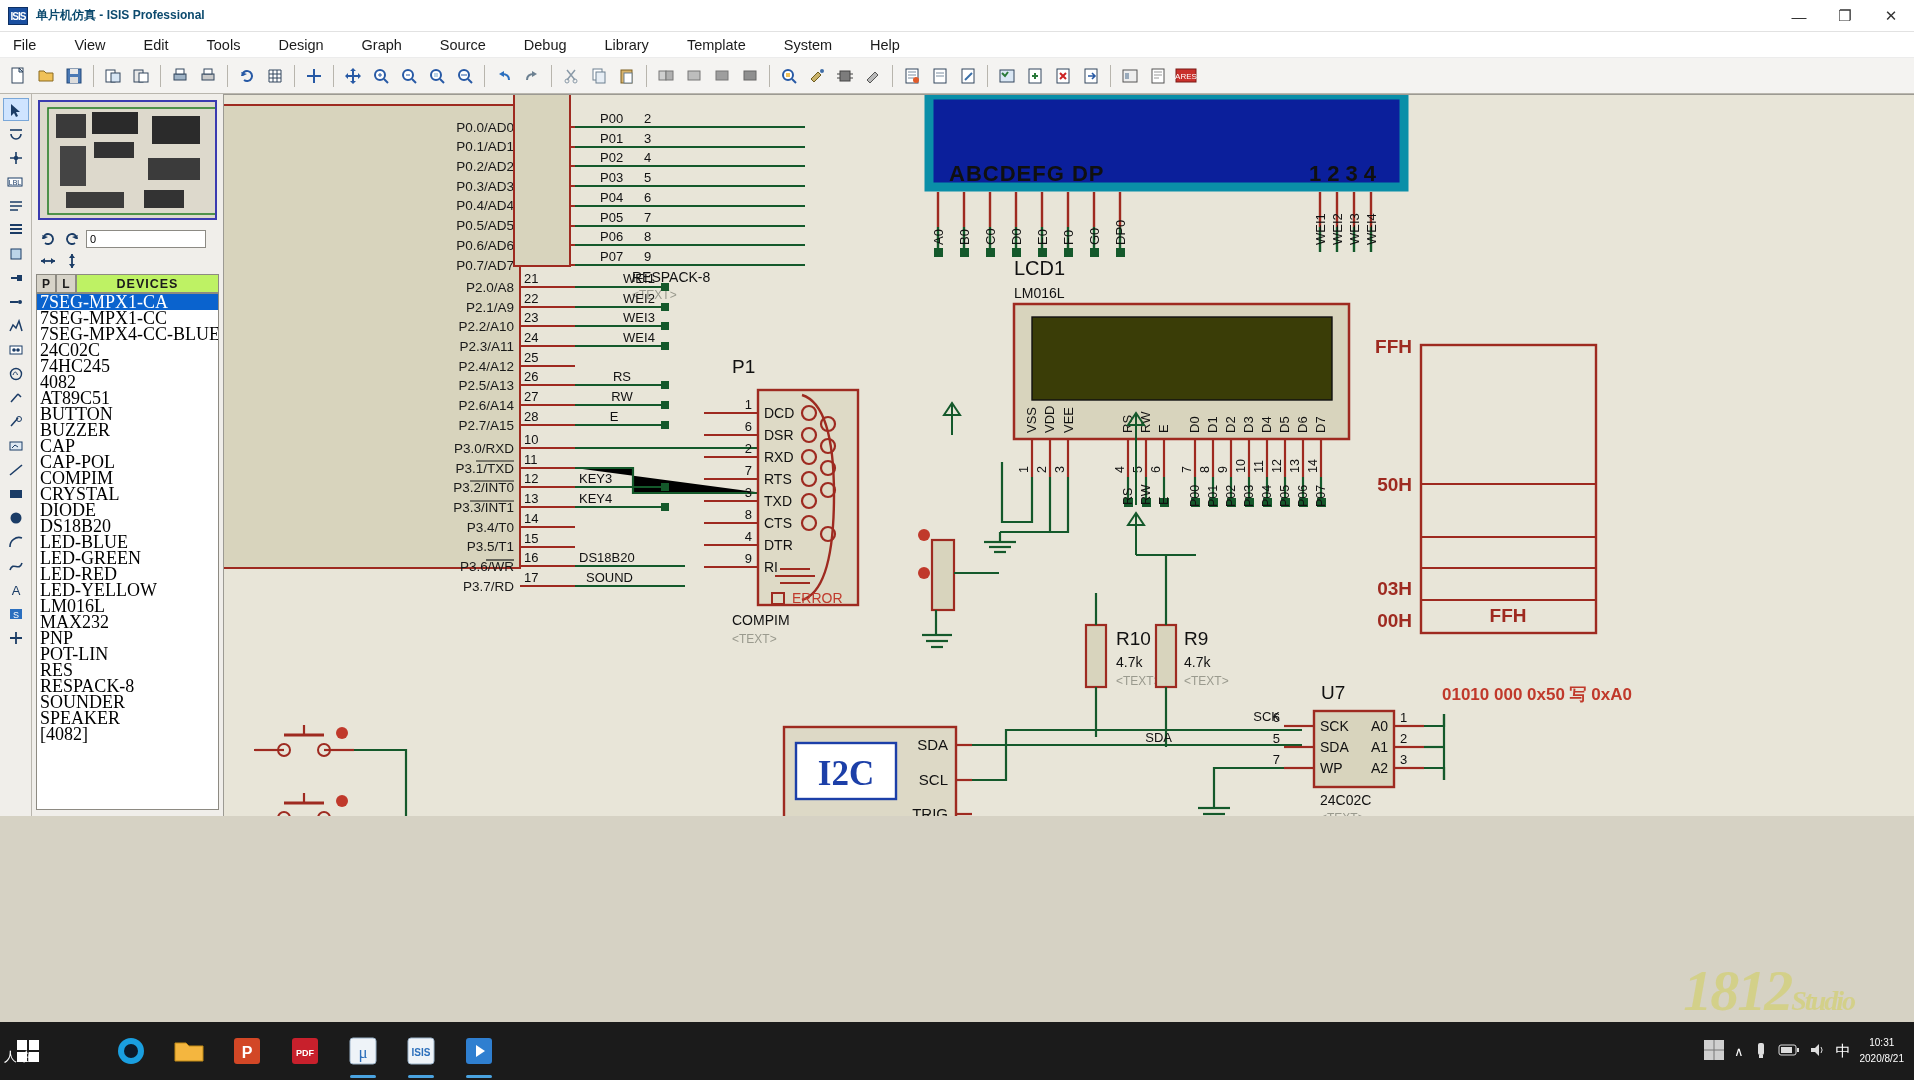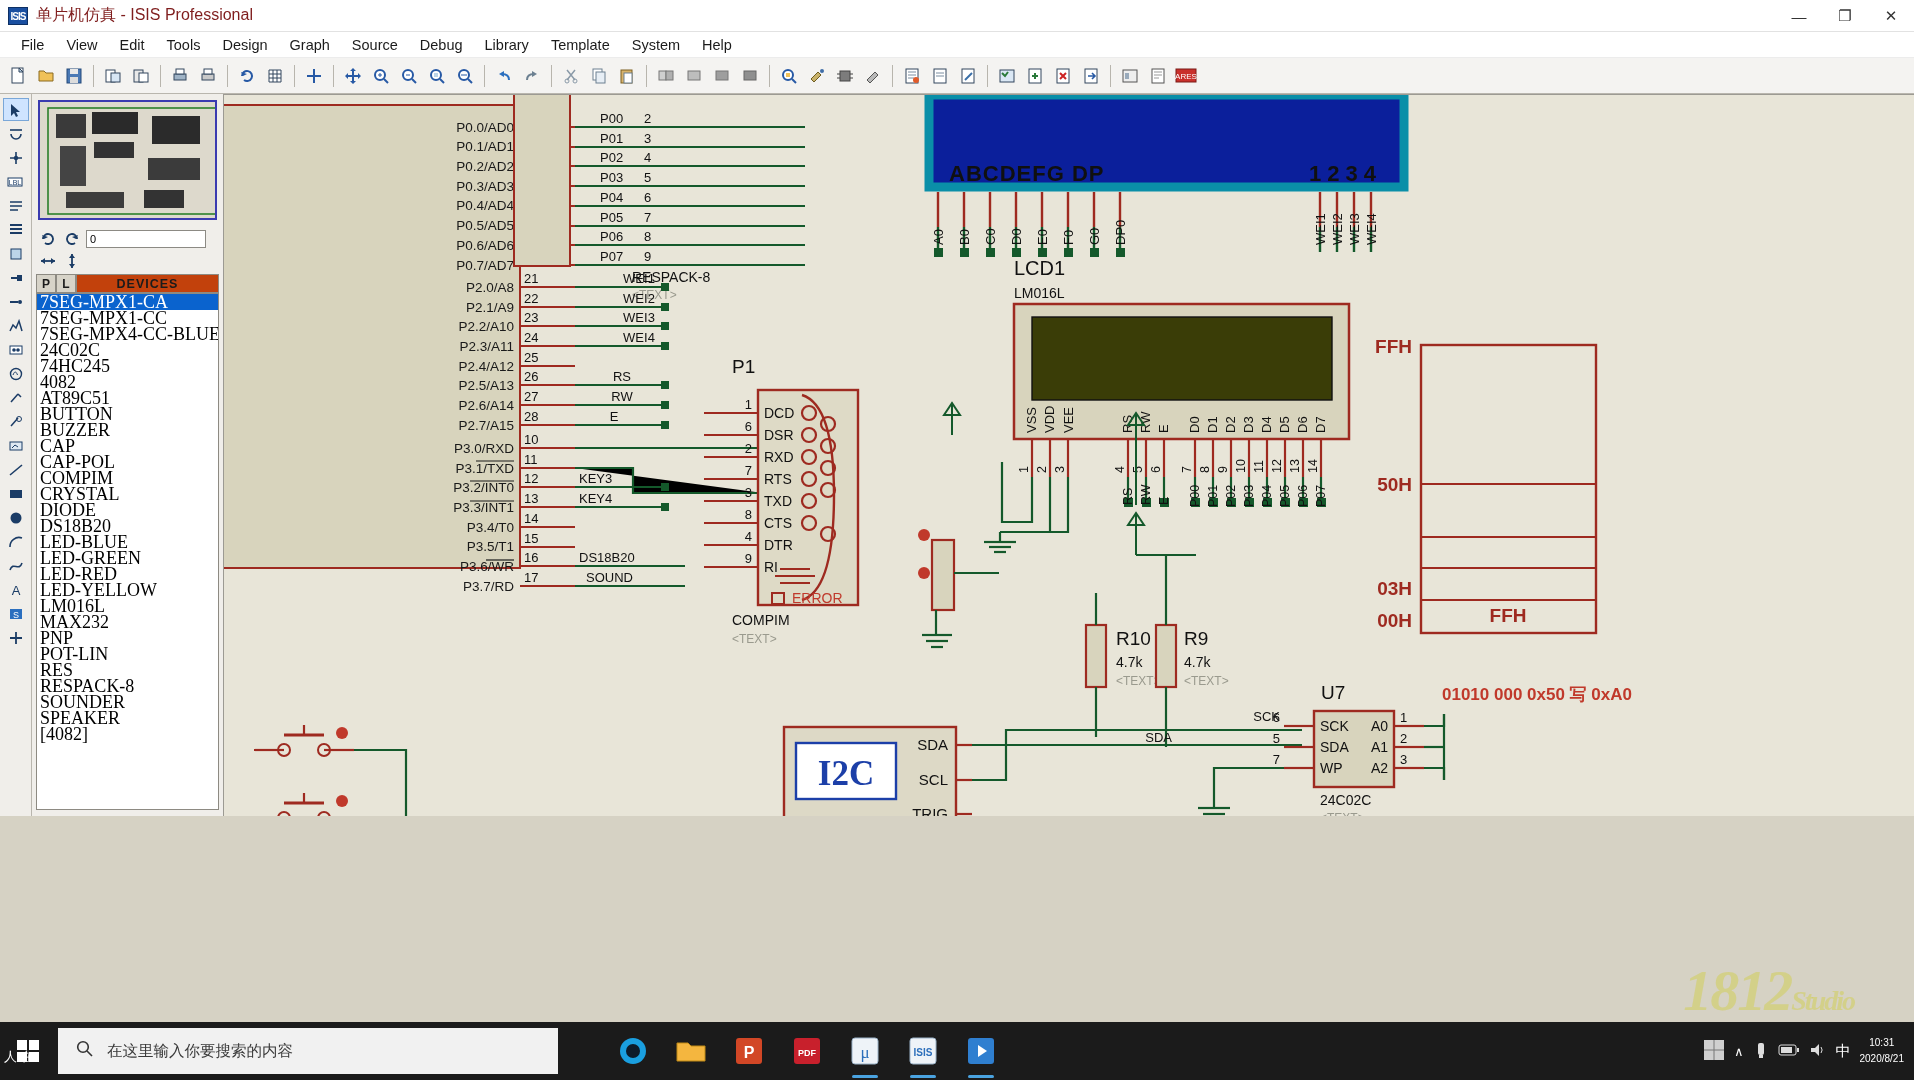--- a/index.html
+++ b/index.html
@@ -12,27 +12,27 @@
   
   #titlebar {
     height:32px; background:#ffffff; display:flex; align-items:center;
     border-bottom:1px solid #e2e2e2; position:relative;
   }
   #app-icon {
     width:20px;height:18px;margin:0 8px 0 8px;background:#1a4fa0;color:#fff;
     font-size:10px;line-height:18px;text-align:center;font-weight:bold;
     letter-spacing:-1px; border:1px solid #0d2f63;
   }
-  #title-text { font-size:16px; color:#7f1d1d; }
+  #title-text { font-size:12px; color:#0c4a6e;font-weight:bold; }
   .win-btns { position:absolute; right:0; top:0; height:32px; display:flex; }
   .win-btn { width:46px;height:32px;display:flex;align-items:center;justify-content:center;
     font-size:15px;color:#333; }
   
   #menubar { height:26px; background:#ffffff; display:flex; align-items:center;
-    padding-left:10px; border-bottom:1px solid #ececec; }
+    padding-left:2px; border-bottom:1px solid #ececec;gap:16px; }
   .menu-item { font-size:14.5px; color:#1b1b1b; padding:3px 11px; }
   
   #toolbar { height:36px; background:#f4f3f1; display:flex; align-items:center;
     border-bottom:1px solid #b9b6ae; padding-left:4px; }
   .tb-btn { width:26px;height:26px; margin:0 1px; display:flex;align-items:center;
     justify-content:center; font-size:15px; color:#33475e;text-align:right; }
   .tb-sep { width:1px;height:22px;background:#b8b5ad;margin:0 5px; }
   
   #main { display:flex; height:722px; }
   
@@ -48,21 +48,21 @@
     position:relative; overflow:hidden; }
   #rot-row { display:flex; align-items:center; height:26px; padding:0 6px; gap:4px; }
   .rot-btn { width:20px;height:20px; display:flex;align-items:center;justify-content:center;
      font-size:12px; color:#1b3c66; }
   #rot-field { width:120px;height:18px;background:#fff;border:1px solid #8c8a84;
      font-size:11px; padding-left:3px; line-height:16px; color:#000; }
   #devhead { display:flex; margin:0 4px; height:19px; align-items:stretch; }
   .devhead-cell { background:#d7d3c8; border:1px solid #8d8a82; font-size:12px;
      display:flex;align-items:center;justify-content:center; font-weight:bold; color:#1b1b1b; }
   #devhead .p { width:20px; } #devhead .l { width:20px; }
-  #devhead .title { flex:1; background:#c2410c; letter-spacing:1px; font-size:12.5px; }
+  #devhead .title { flex:1; background:#bef264; letter-spacing:1px; font-size:12.5px; }
   #devlist { flex:1; margin:0 4px 6px 4px; background:#fff; border:1px solid #8d8a82;
      overflow:hidden; }
   .dev-item { font-size:18px; padding:0 3px; line-height:16px; color:#000;
      font-family:Liberation Serif, serif; white-space:nowrap; }
   .dev-item.sel { background:#0a63ce; color:#fff; }
   
   #canvas { flex:1; background:#e8e5d8; position:relative; overflow:hidden;
      border-top:1px solid #9c9a93; }
   #canvas-top { height:12px; background:#dcd9cc; border-bottom:1px solid #bbb8ac;}
   svg#sch { position:absolute; left:0; top:0; }
@@ -1166,29 +1166,20 @@
   <div id="start">
     <svg width="22" height="22">
         <g fill="#fff">
           <rect x="0" y="0" width="10" height="10"></rect>
           <rect x="12" y="0" width="10" height="10"></rect>
           <rect x="0" y="12" width="10" height="10"></rect>
           <rect x="12" y="12" width="10" height="10"></rect>
         </g>
       </svg>
   </div>
-  <div id="searchbox">
-    <span class="mag">
-      <svg width="17" height="17">
-          <circle cx="7" cy="7" r="5.3" fill="none" stroke="#333" stroke-width="1.6"></circle>
-          <path d="M11 11l5 5" stroke="#333" stroke-width="1.6"></path>
-        </svg>
-    </span>
-    <span class="ph">在这里输入你要搜索的内容</span>
-  </div>
 
   <div class="task-ico" style="margin-left:46px;">
     <svg width="30" height="30">
         <circle cx="15" cy="15" r="13" fill="#1a9fe0"></circle>
         <circle cx="15" cy="15" r="7" fill="#0d1b2a"></circle>
       </svg>
   </div>
   <div class="task-ico">
     <svg width="30" height="26">
         <path d="M1 5h11l3 3h14v15H1z" fill="#f4b63f" stroke="#c08a17"></path>

